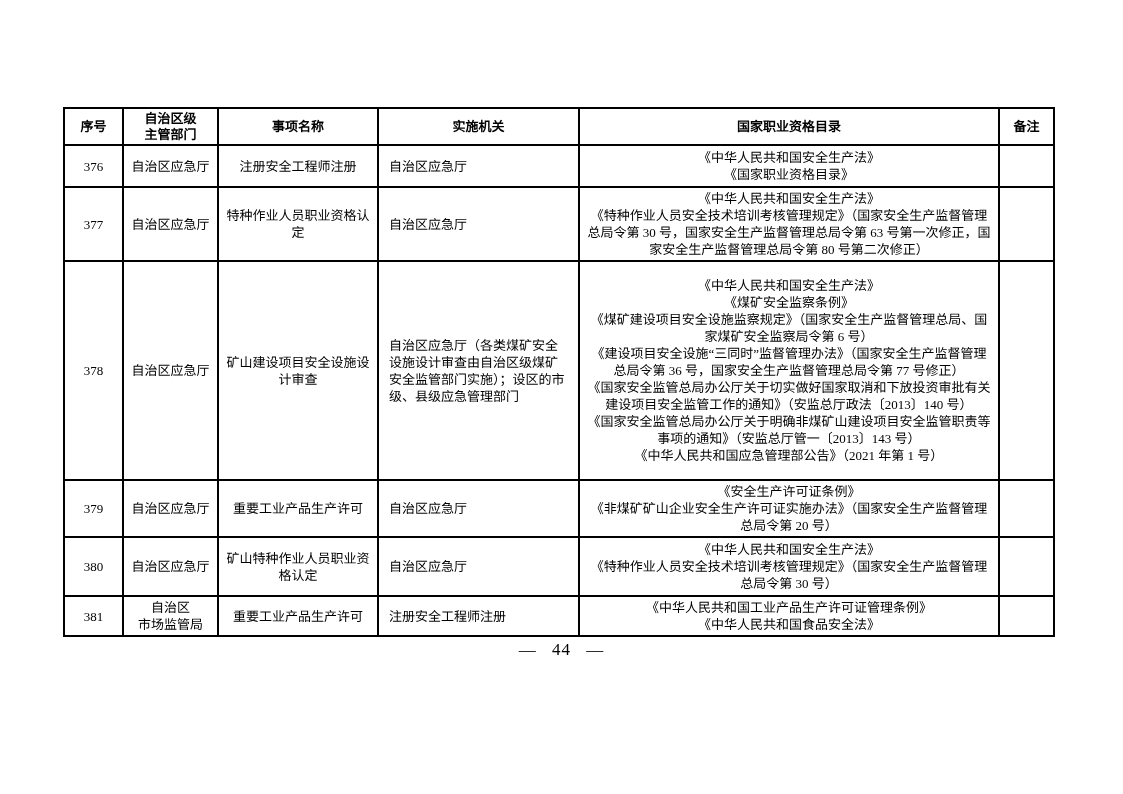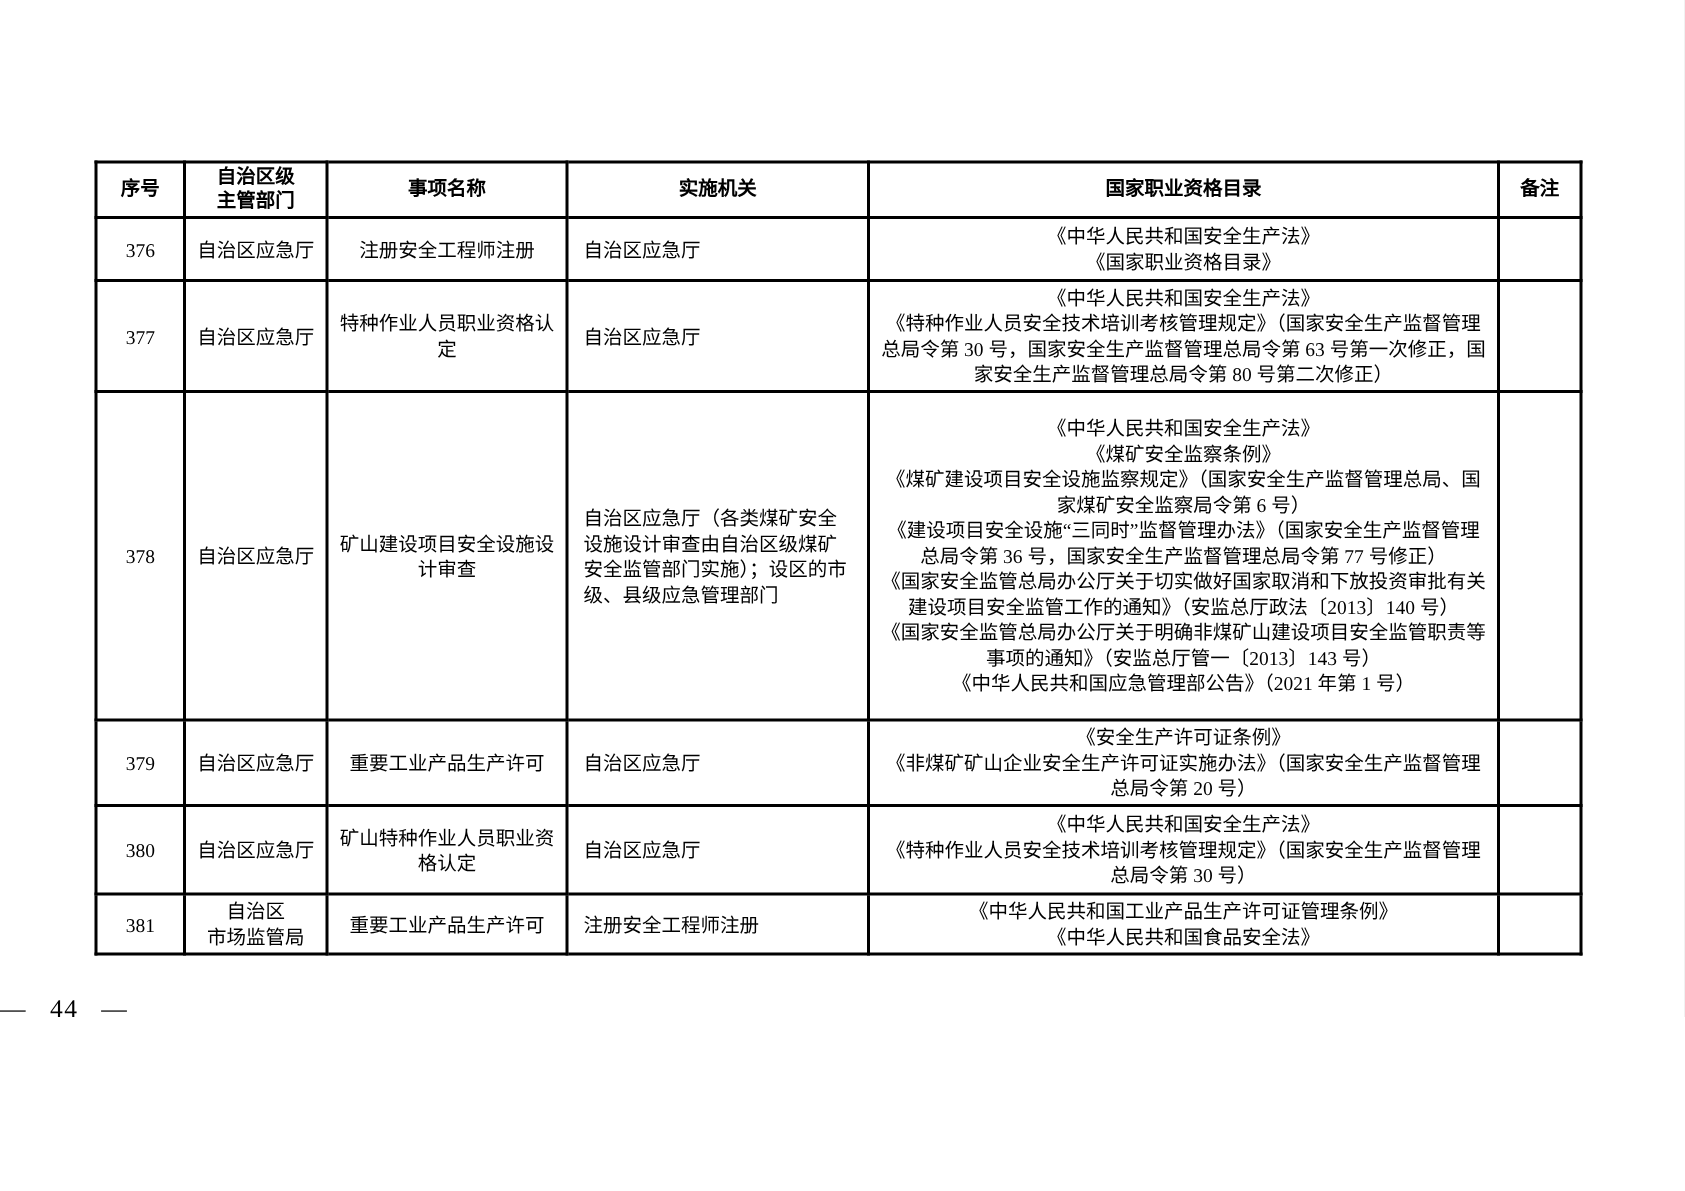--- a/index.html
+++ b/index.html
@@ -49,23 +49,23 @@
   td.cell-seq  { text-align: center; }
   td.cell-dept { text-align: center; white-space: pre-line; }
   td.cell-item { text-align: center; padding: 2px 6px; }
   td.cell-agency { text-align: left; padding: 2px 10px; }
   td.cell-basis  { text-align: center; padding: 2px 5px; }
   td.cell-remark { text-align: center; }
   .basis-entry { margin: 0; }
   .footer-pagenum {
     position: absolute;
     left: 0;
-    top: 663px;
+    top: 640px;
     width: 100%;
-    text-align: left;
+    text-align: center;
     font-size: 17px;
     letter-spacing: 1px;
     word-spacing: 10px;
     font-family: "Liberation Serif", "DejaVu Serif", serif;
   }
 </style>
 </head>
 <body>
 
 <div class="page">

